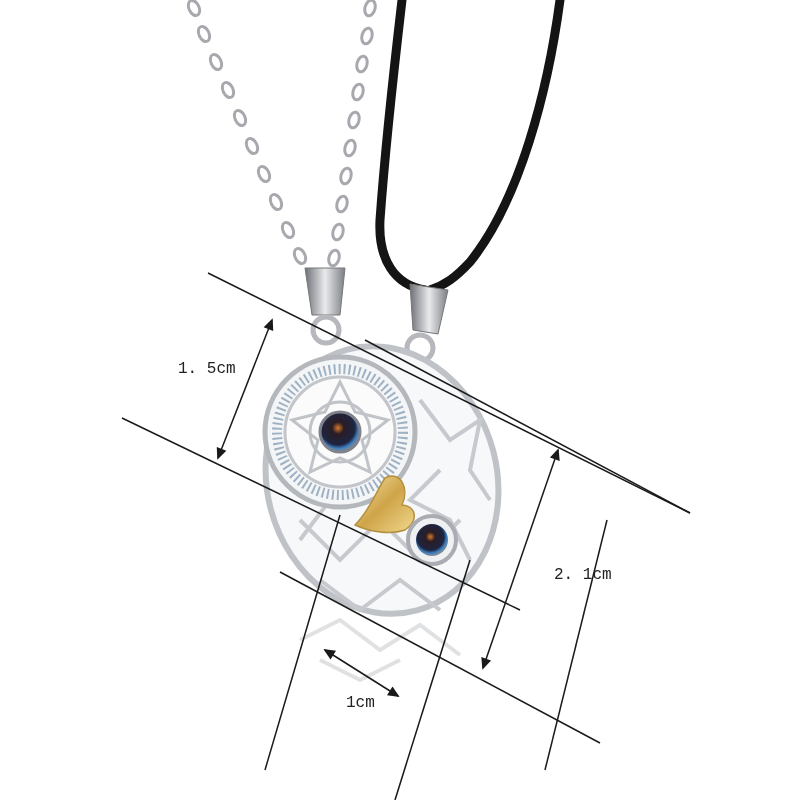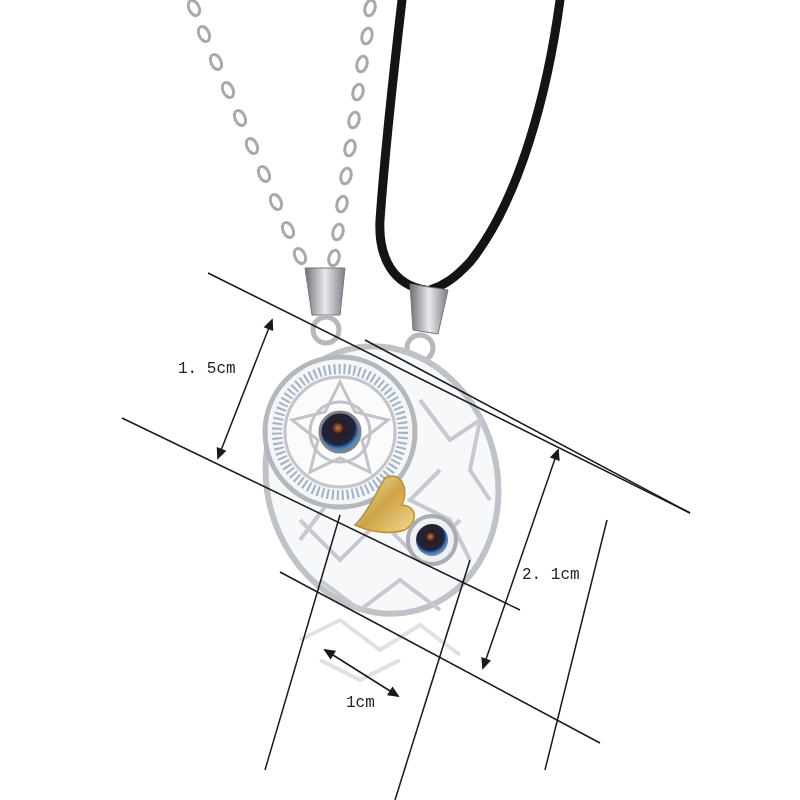--- a/index.html
+++ b/index.html
@@ -125,15 +125,15 @@
         <line x1="558" y1="450" x2="483" y2="668"></line>
         <polygon points="483,668 489.7103127948171,660.7908598157816 482.14548699380805,658.1882821319481"></polygon>
         <polygon points="558,450 551.289687205183,457.2091401842185 558.854513006192,459.81171786805186"></polygon>
         <line x1="325" y1="650" x2="398" y2="696"></line>
         <polygon points="398,696 392.5181292747131,687.817757437521 388.2531643129677,694.5860713985518"></polygon>
         <polygon points="325,650 330.4818707252869,658.182242562479 334.7468356870323,651.4139286014482"></polygon>
       </g>
   </svg>
 
   <div class="dim-label" id="lbl-h1" style="left: 178px; top: 360px;">1. 5cm</div>
-  <div class="dim-label" id="lbl-h2" style="left: 522px; top: 566px;">2. 1cm</div>
+  <div class="dim-label" id="lbl-h2" style="left: 554px; top: 566px;">2. 1cm</div>
   <div class="dim-label" id="lbl-w" style="left: 346px; top: 694px; font-family: Liberation Mono, monospace;">1cm</div>
 </div>
 
 </body></html>

